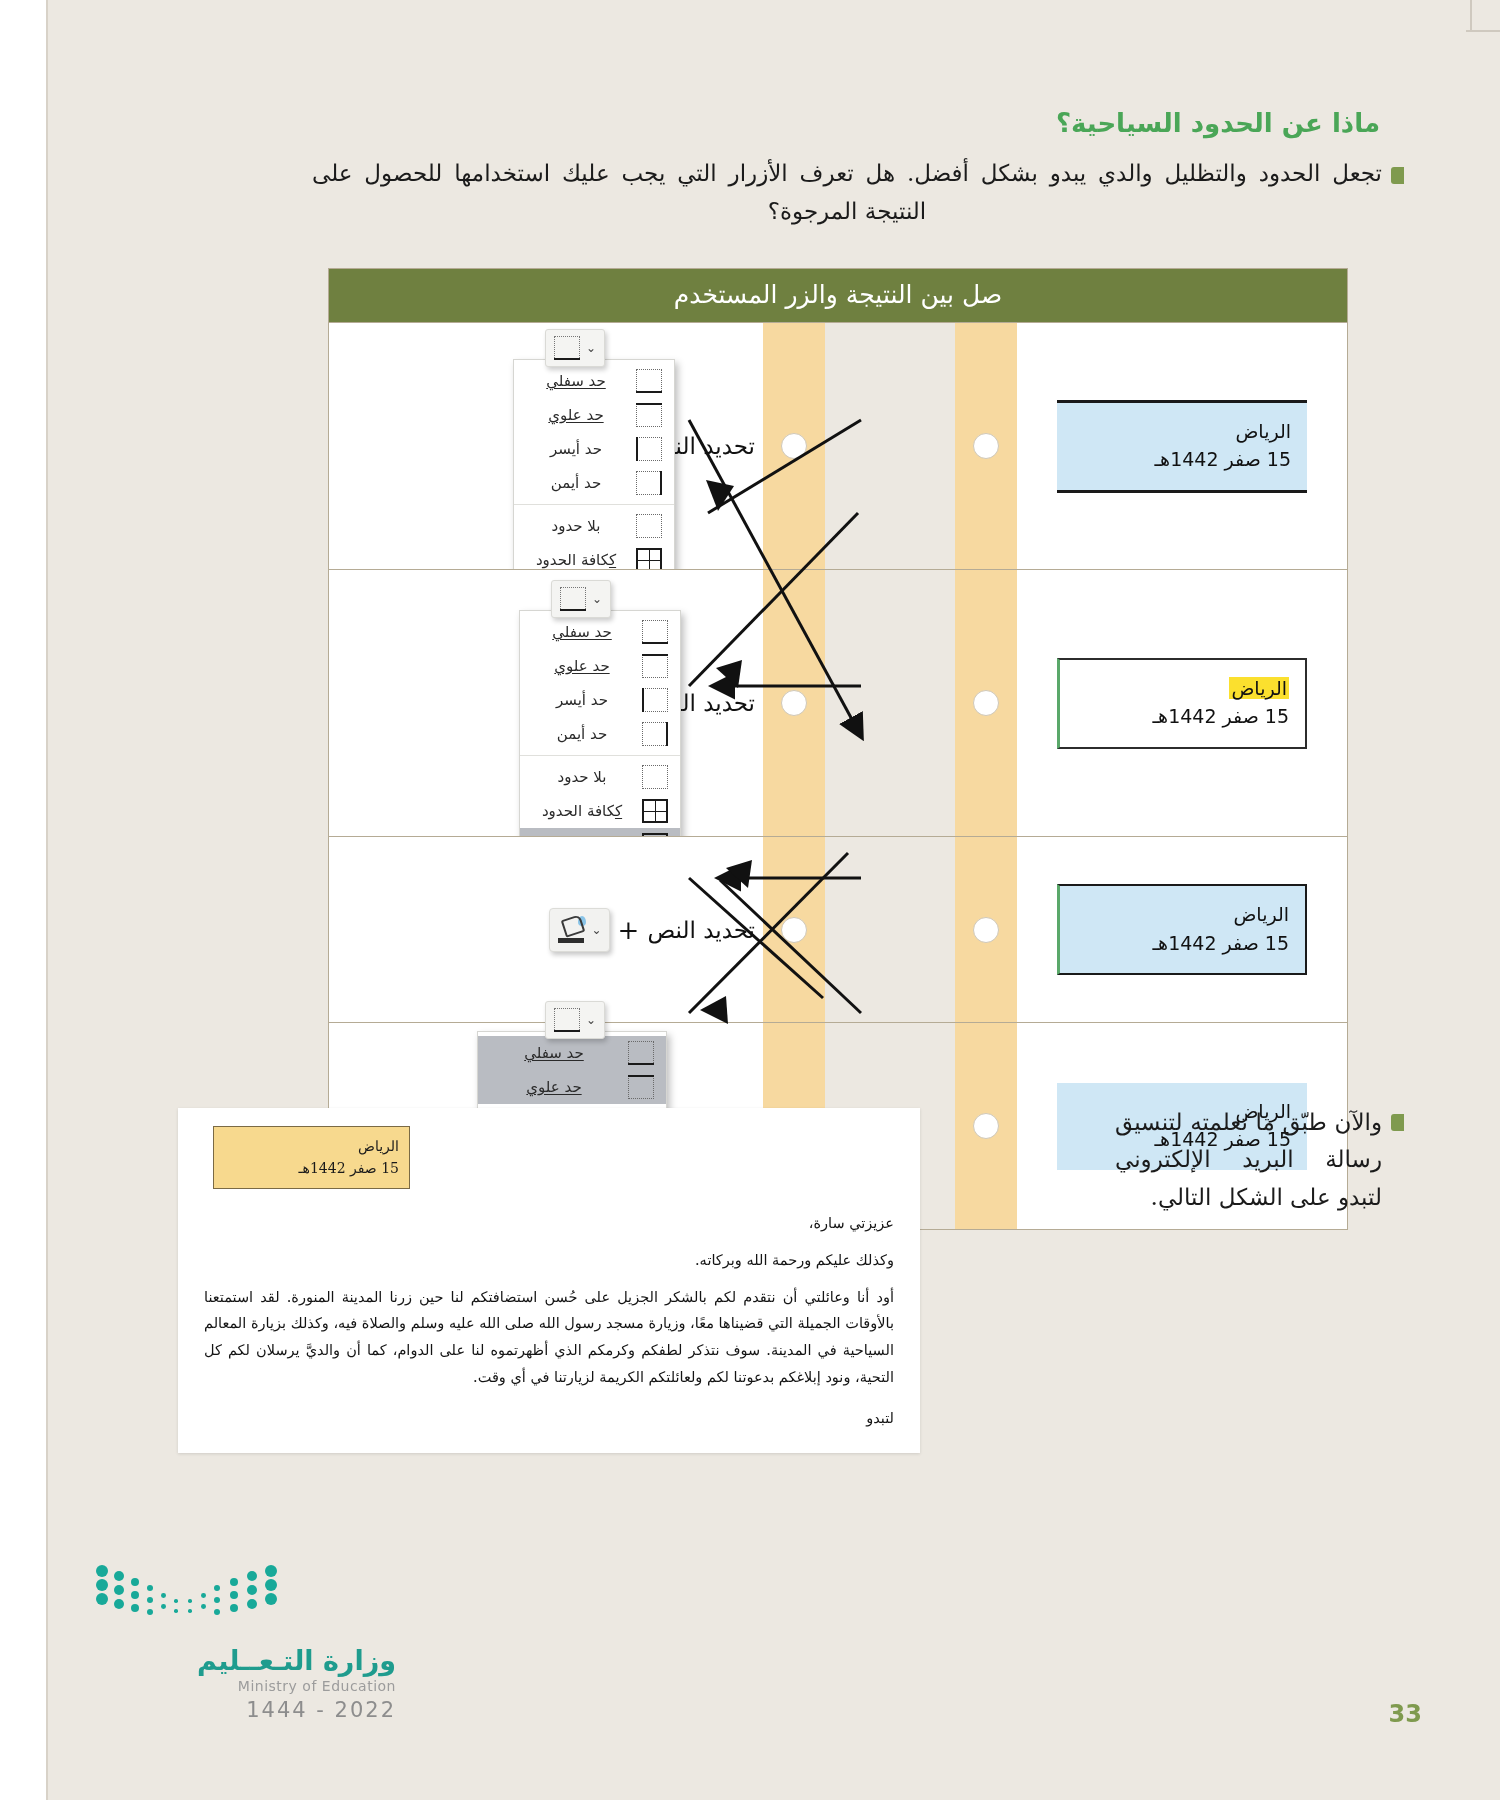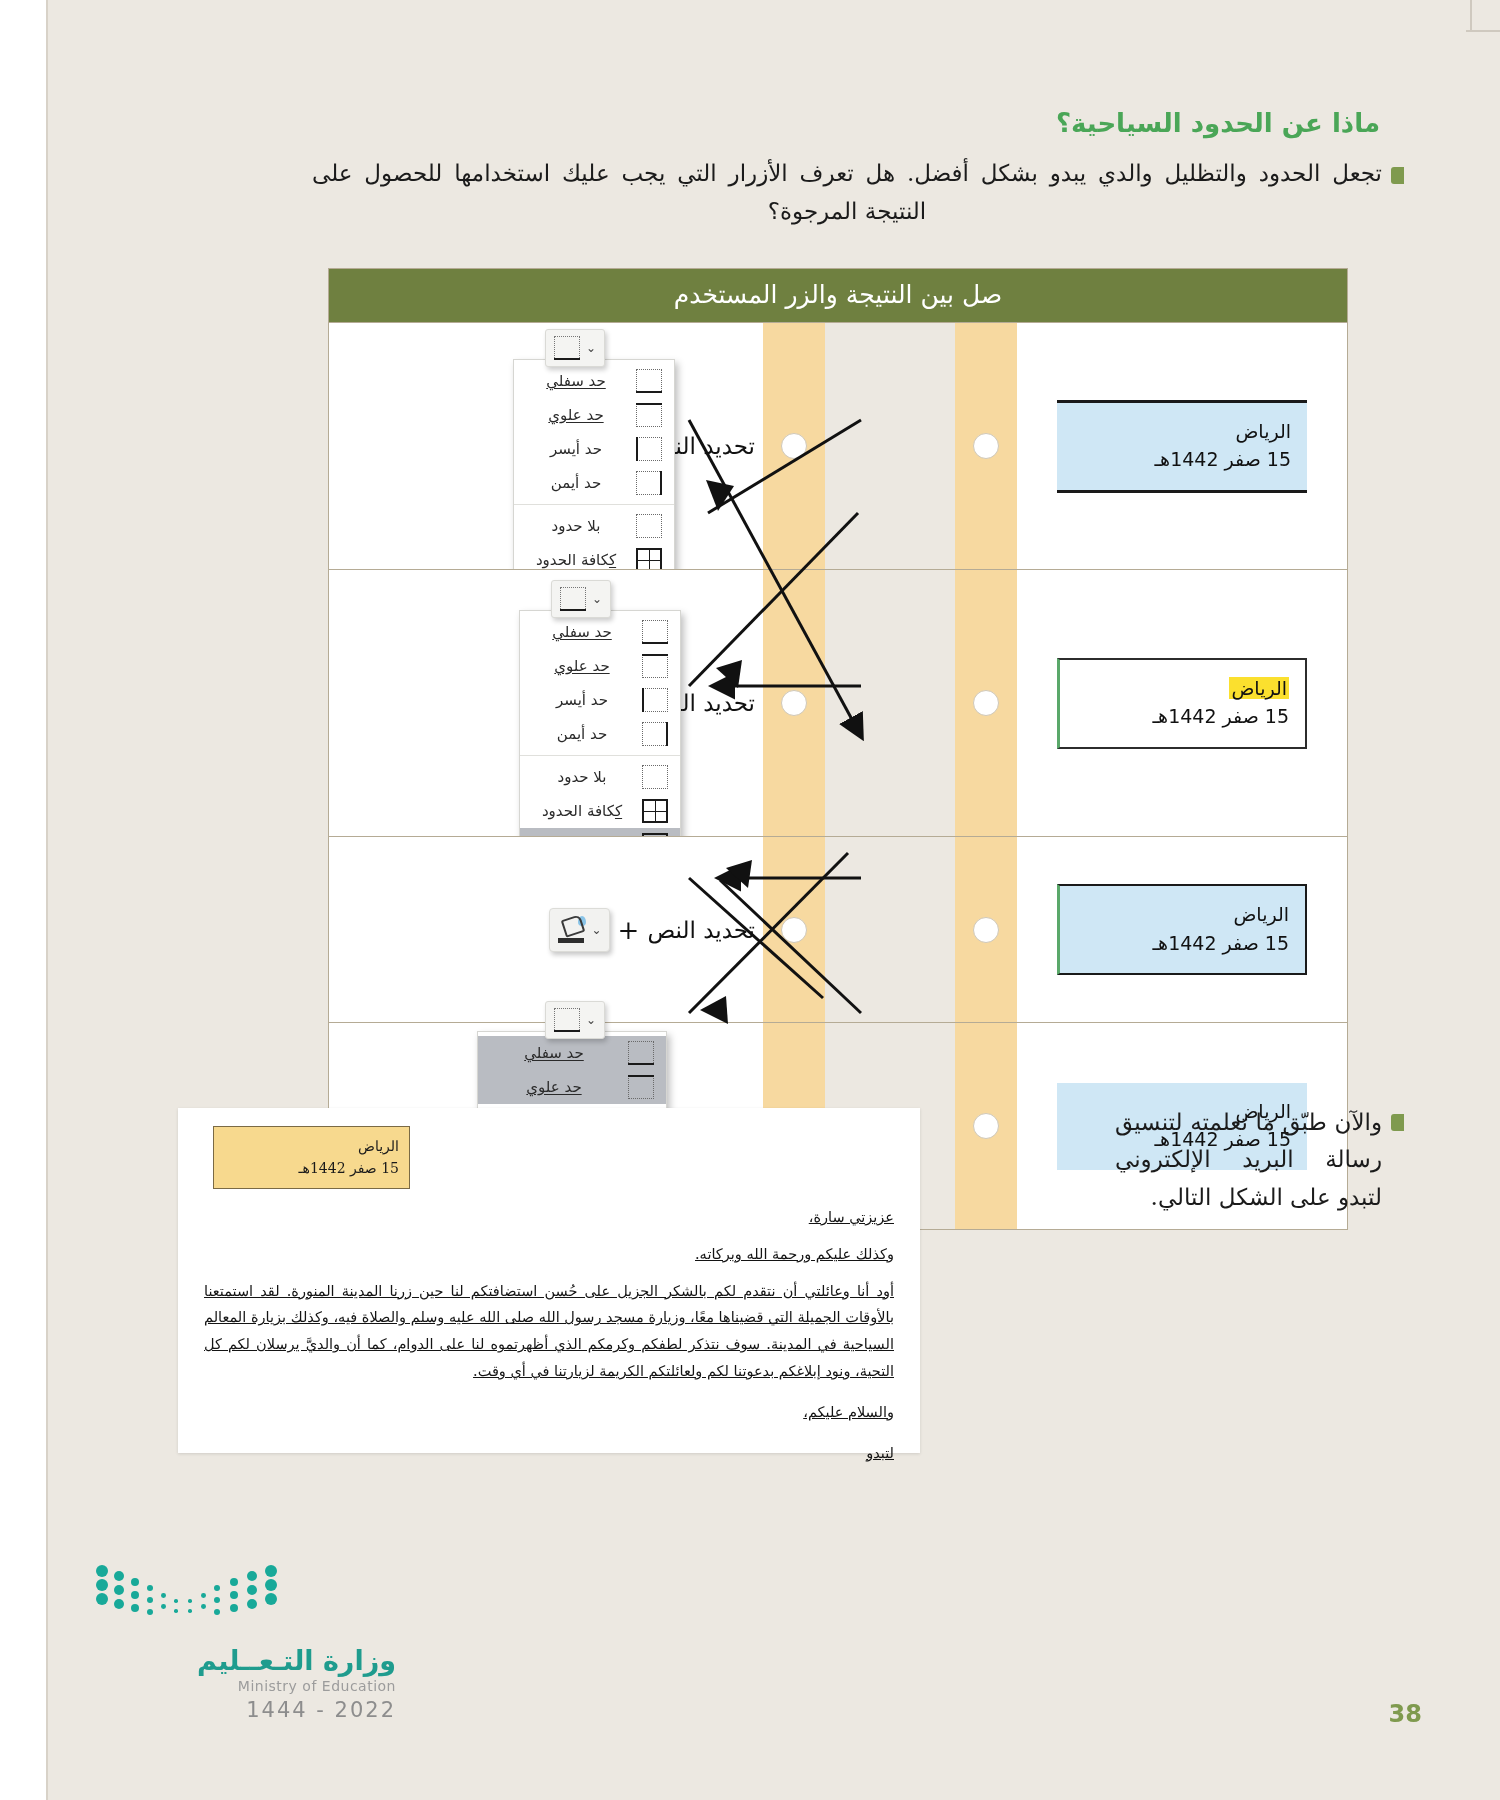--- a/index.html
+++ b/index.html
@@ -219,21 +219,21 @@
     padding:8px 10px;font-size:14px;line-height:1.6;
     direction:rtl;text-align:right;color:#1a1a1a;
     font-family:"DejaVu Serif","Liberation Serif",serif;
   }
   .mail-body{
     position:absolute;top:96px;right:26px;left:26px;
     direction:rtl;text-align:right;
     font-size:14.5px;line-height:1.85;color:#141414;
     font-family:"DejaVu Serif","Liberation Serif",serif;
   }
-  .mail-body p{margin:0 0 10px;text-decoration:underline;}
+  .mail-body p{margin:6px 0 10px;}
   .mail-body .p-just{text-align:justify;}
   .mail-body .sig{margin-top:14px;padding-inline-end:62px;}
   .mail-body .sig2{padding-inline-end:70px;}
 
   
   .moe{
     position:absolute;left:96px;bottom:78px;width:300px;
   }
   .moe-dots{height:62px;position:relative;margin-inline-start:72px;}
   .moe-dots span{position:absolute;border-radius:50%;background:#18a999;}
@@ -589,21 +589,20 @@
 
 <div class="mail">
   <div class="mail-date">
     <div>الرياض</div>
     <div>15 صفر 1442هـ</div>
   </div>
   <div class="mail-body">
     <p>عزيزتي سارة،</p>
     <p>وكذلك عليكم ورحمة الله وبركاته.</p>
     <p class="p-just">أود أنا وعائلتي أن نتقدم لكم بالشكر الجزيل على حُسن استضافتكم لنا حين زرنا المدينة المنورة. لقد استمتعنا بالأوقات الجميلة التي قضيناها معًا، وزيارة مسجد رسول الله صلى الله عليه وسلم والصلاة فيه، وكذلك بزيارة المعالم السياحية في المدينة. سوف نتذكر لطفكم وكرمكم الذي أظهرتموه لنا على الدوام، كما أن والديَّ يرسلان لكم كل التحية، ونود إبلاغكم بدعوتنا لكم ولعائلتكم الكريمة لزيارتنا في أي وقت.</p>
-    <p class="sig">والسلام عليكم،</p>
     <p class="sig sig2">لتبدو</p>
   </div>
 </div>
 
 <div class="moe">
   <div class="moe-dots">
       <span style="width: 12px; height: 12px; left: 0px; top: 2px; background: rgb(24, 169, 153);"></span>
       <span style="width: 12px; height: 12px; left: 0px; top: 16px; background: rgb(24, 169, 153);"></span>
       <span style="width: 12px; height: 12px; left: 0px; top: 30px; background: rgb(24, 169, 153);"></span>
       <span style="width: 10.4px; height: 10.4px; left: 18px; top: 8px; background: rgb(24, 169, 153);"></span>
@@ -634,13 +633,13 @@
       <span style="width: 10.4px; height: 10.4px; left: 151px; top: 36px; background: rgb(24, 169, 153);"></span>
       <span style="width: 12px; height: 12px; left: 169px; top: 2px; background: rgb(24, 169, 153);"></span>
       <span style="width: 12px; height: 12px; left: 169px; top: 16px; background: rgb(24, 169, 153);"></span>
       <span style="width: 12px; height: 12px; left: 169px; top: 30px; background: rgb(24, 169, 153);"></span>
     </div>
   <div class="moe-ar">وزارة التـعــليم</div>
   <div class="moe-en">Ministry of Education</div>
   <div class="moe-yr">2022 - 1444</div>
 </div>
 
-<div class="pageno">38</div>
+<div class="pageno">33</div>
 
 </body></html>

